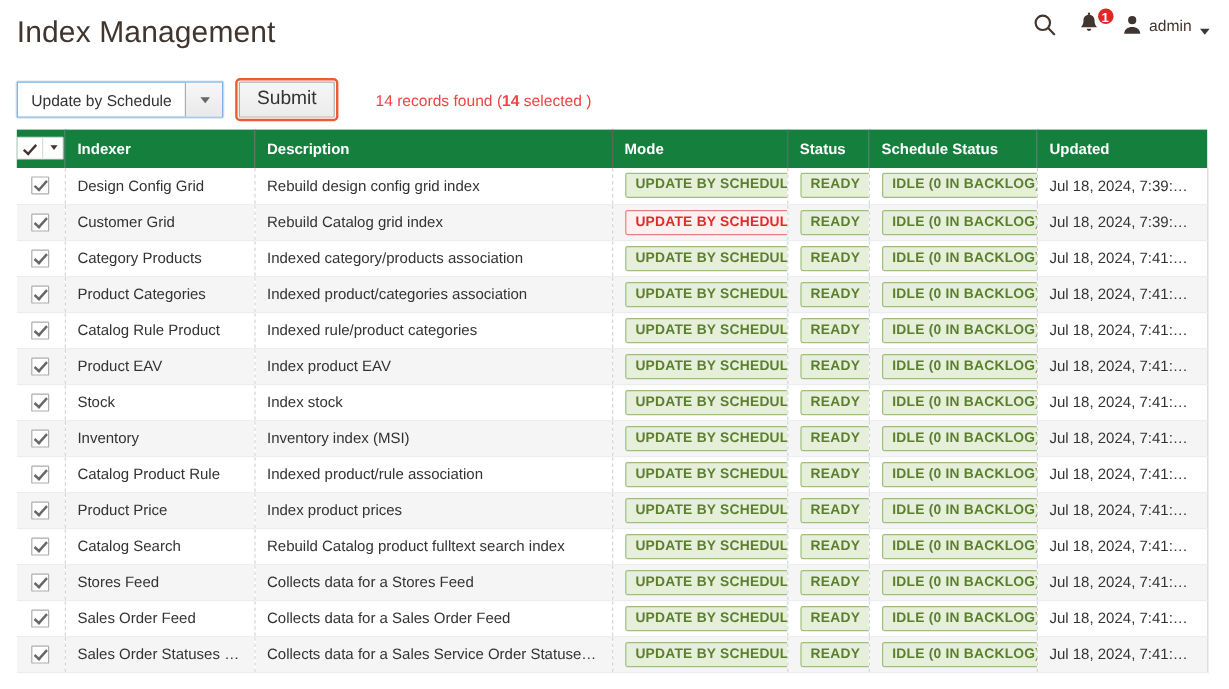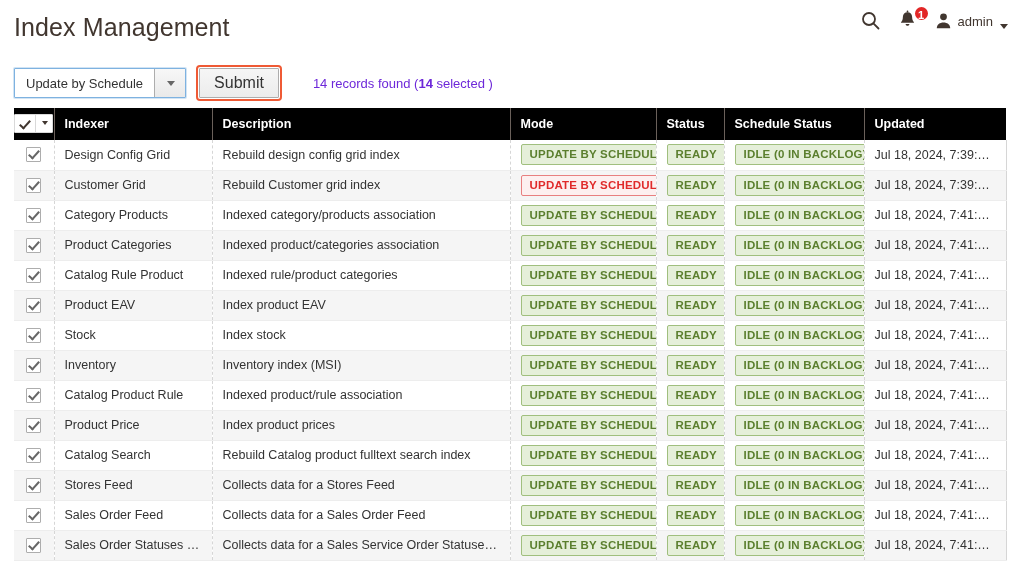--- a/index.html
+++ b/index.html
@@ -118,39 +118,39 @@
     border: 1px solid #adadad;
     border-radius: 1px;
     outline: 2px solid #ef5a35;
     outline-offset: 1px;
     cursor: pointer;
     line-height: 28px;
   }
   #records-found {
     margin-left: 34px;
     font-size: 13px;
-    color: #6d28d9;
+    color: #ef4444;
     white-space: nowrap;
   }
   #records-found b { font-weight: bold; }
 
   
   #grid-wrap {
     position: absolute;
     left: 14px; top: 108px;
     width: 992px;
   }
   table#indexer-grid {
     width: 992px;
     border-collapse: collapse;
     table-layout: fixed;
     font-size: 12px;
   }
   #indexer-grid thead th {
-    background: #000000;
+    background: #15803d;
     color: #ffffff;
     font-size: 12.5px;
     font-weight: bold;
     text-align: left;
     height: 32px;
     padding: 0 10px;
     vertical-align: middle;
     border-right: 1px solid #6a605a;
     white-space: nowrap;
   }
@@ -365,21 +365,21 @@
           <td>Design Config Grid</td>
           <td>Rebuild design config grid index</td>
           <td class="col-mode"><span class="badge badge-green">UPDATE BY SCHEDULE</span></td>
           <td class="col-status"><span class="badge badge-green">READY</span></td>
           <td class="col-sched"><span class="badge badge-green">IDLE (0 IN BACKLOG)</span></td>
           <td class="col-updated">Jul 18, 2024, 7:39:24 PM</td>
         </tr>
         <tr>
           <td class="col-check"><span class="cbx checked"></span></td>
           <td>Customer Grid</td>
-          <td>Rebuild Customer grid index</td>
+          <td>Rebuild Catalog grid index</td>
           <td class="col-mode"><span class="badge badge-red">UPDATE BY SCHEDULE</span></td>
           <td class="col-status"><span class="badge badge-green">READY</span></td>
           <td class="col-sched"><span class="badge badge-green">IDLE (0 IN BACKLOG)</span></td>
           <td class="col-updated">Jul 18, 2024, 7:39:24 PM</td>
         </tr>
         <tr>
           <td class="col-check"><span class="cbx checked"></span></td>
           <td>Category Products</td>
           <td>Indexed category/products association</td>
           <td class="col-mode"><span class="badge badge-green">UPDATE BY SCHEDULE</span></td>

